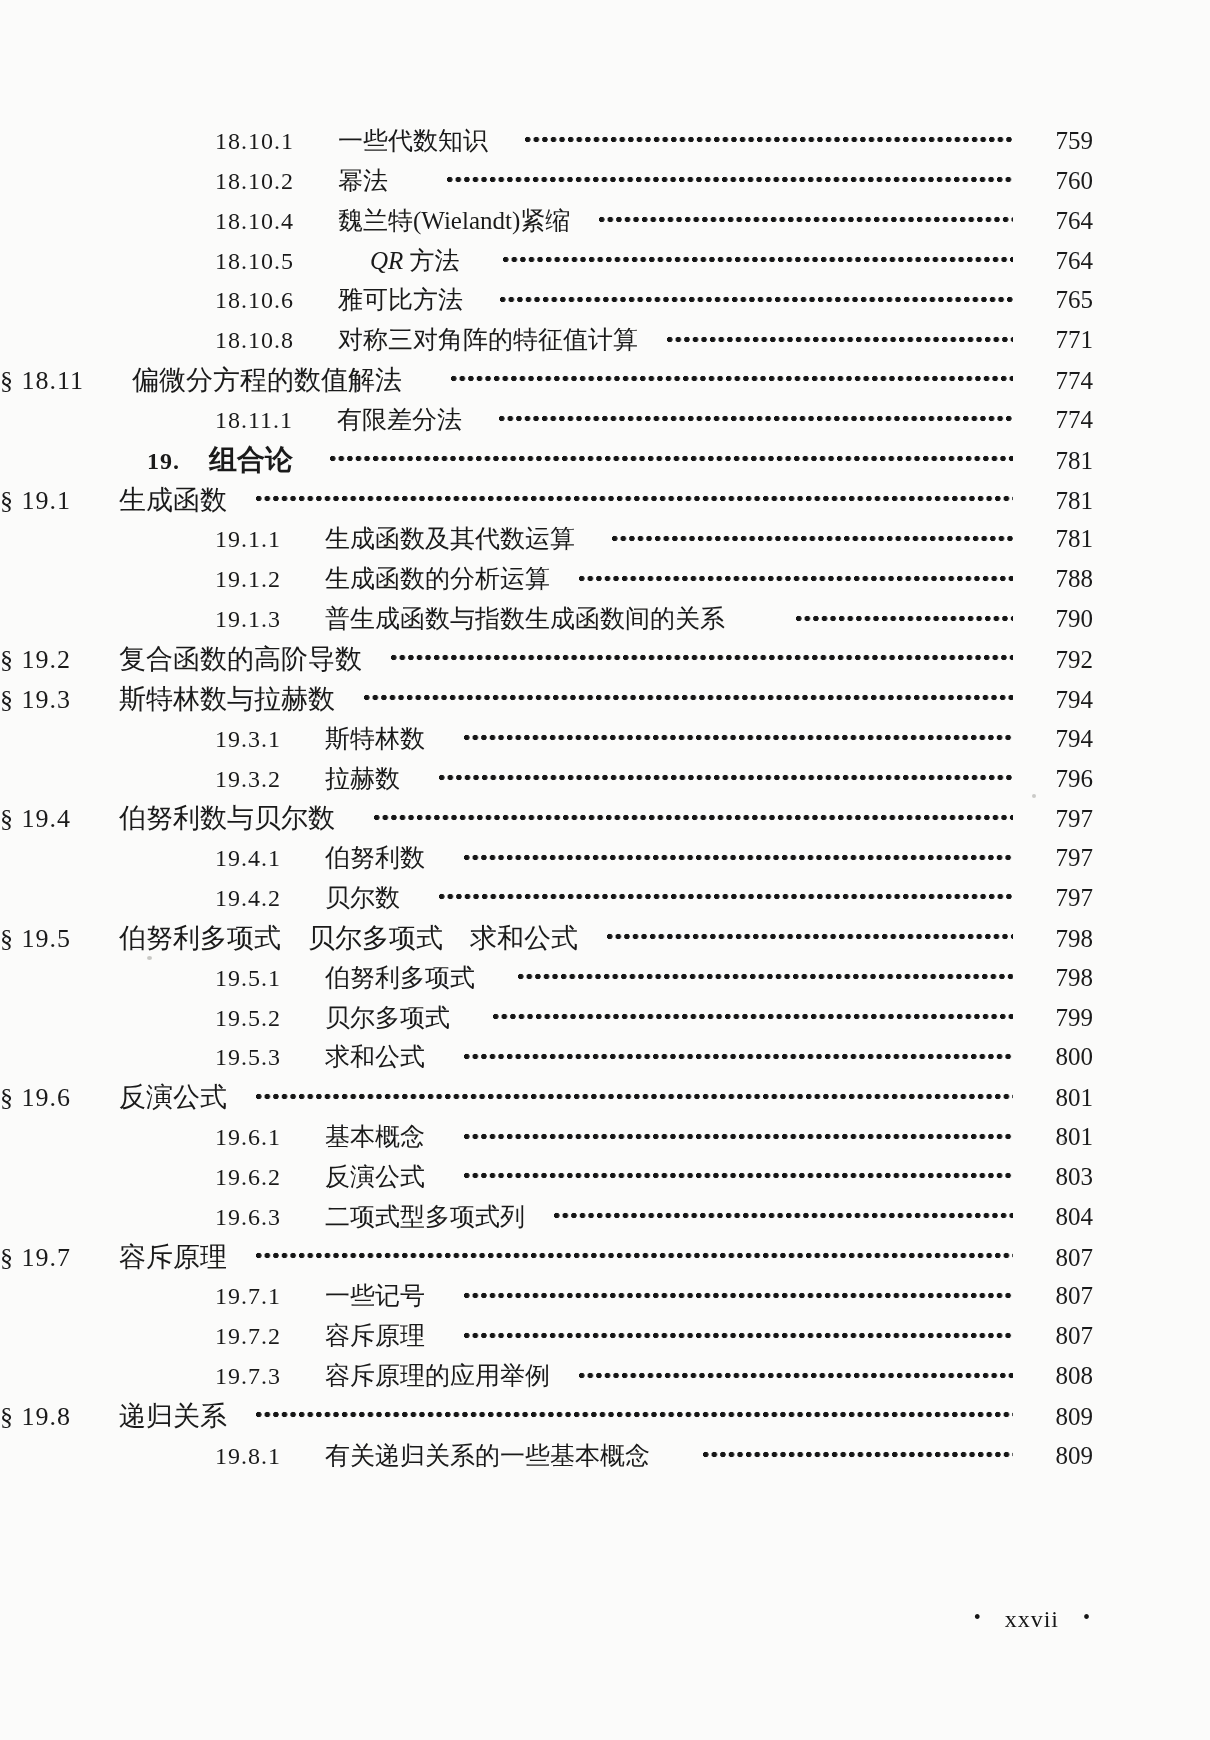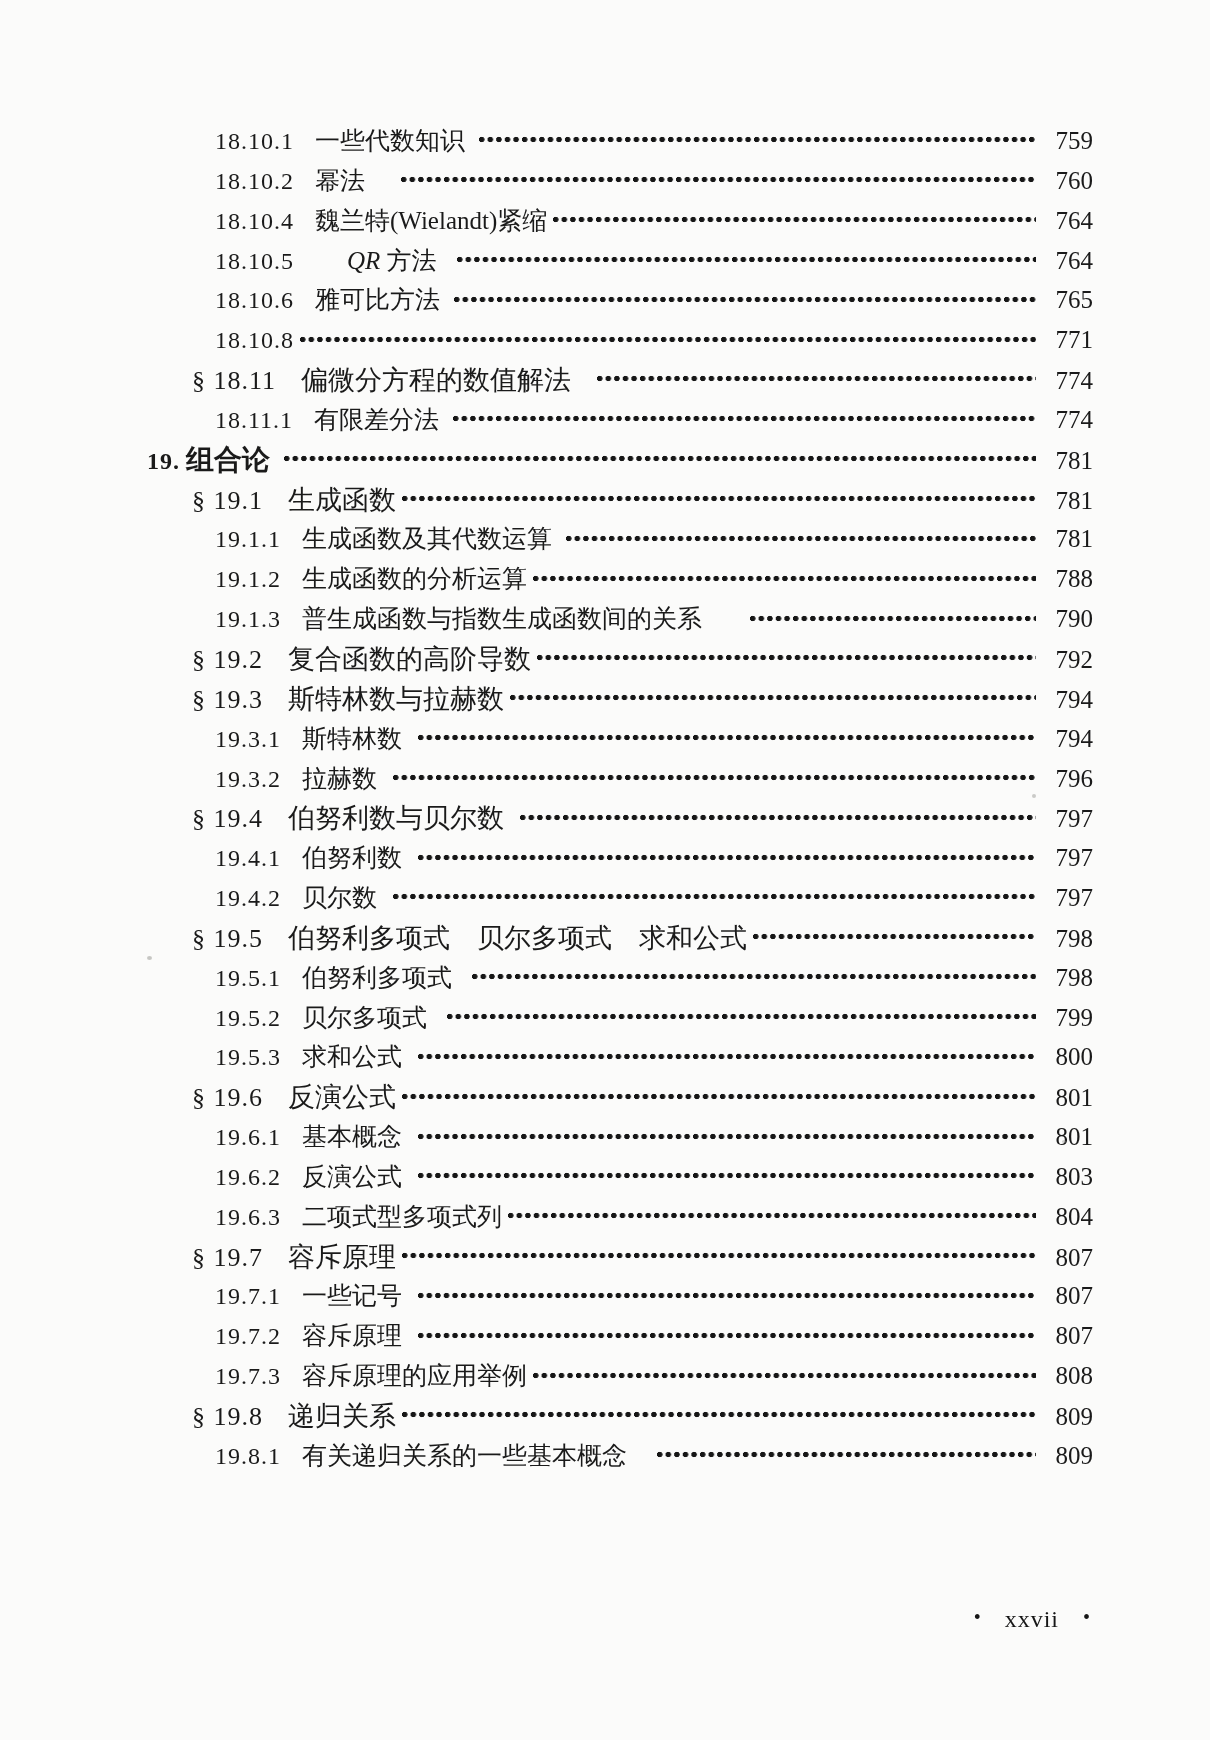--- a/index.html
+++ b/index.html
@@ -24,34 +24,35 @@
     top: 123px;
     left: 0;
     right: 0;
   }
   .row {
     display: flex;
     align-items: baseline;
     height: 39.85px;
     padding-right: 117px;
     white-space: nowrap;
+    gap: 23px;
   }
   .num, .title, .page-num {
     line-height: 36px;
     white-space: pre;
   }
   .num { font-family: "Liberation Serif", serif; letter-spacing: 1px; }
   .title { font-family: "Liberation Serif", serif; }
   .title i { letter-spacing: 0; margin-left: 32px; }
   
   .l3 { padding-left: 215px; }
   .l3 .num { font-size: 24px; }
   .l3 .title { font-size: 25px; margin-left: 21px; }
   
-  .l2 { padding-left: 192px; }
+  .l2 { }
   .l2 .num { font-size: 26px; }
   .l2 .title { font-size: 27px; margin-left: 25px; }
   
   .l1 { padding-left: 147px; }
   .l1 .num { font-size: 24px; font-weight: 700; }
   .l1 .title {
     font-size: 28px;
     font-weight: 700;
     margin-left: 6px;
     font-family: "Liberation Sans", sans-serif;
@@ -127,20 +128,21 @@
         <span class="page-num">764</span>
       </div>
       <div class="row l3">
         <span class="num">18.10.6</span>
         <span class="title">雅可比方法</span>
         <span class="leader"></span>
         <span class="page-num">765</span>
       </div>
       <div class="row l3">
         <span class="num">18.10.8</span>
+        <span class="title">对称三对角阵的特征值计算</span>
         <span class="leader" style="margin-left: 6px;"></span>
         <span class="page-num">771</span>
       </div>
       <div class="row l2">
         <span class="num">§ 18.11</span>
         <span class="title">偏微分方程的数值解法</span>
         <span class="leader" style="margin-left: 26px;"></span>
         <span class="page-num">774</span>
       </div>
       <div class="row l3">

